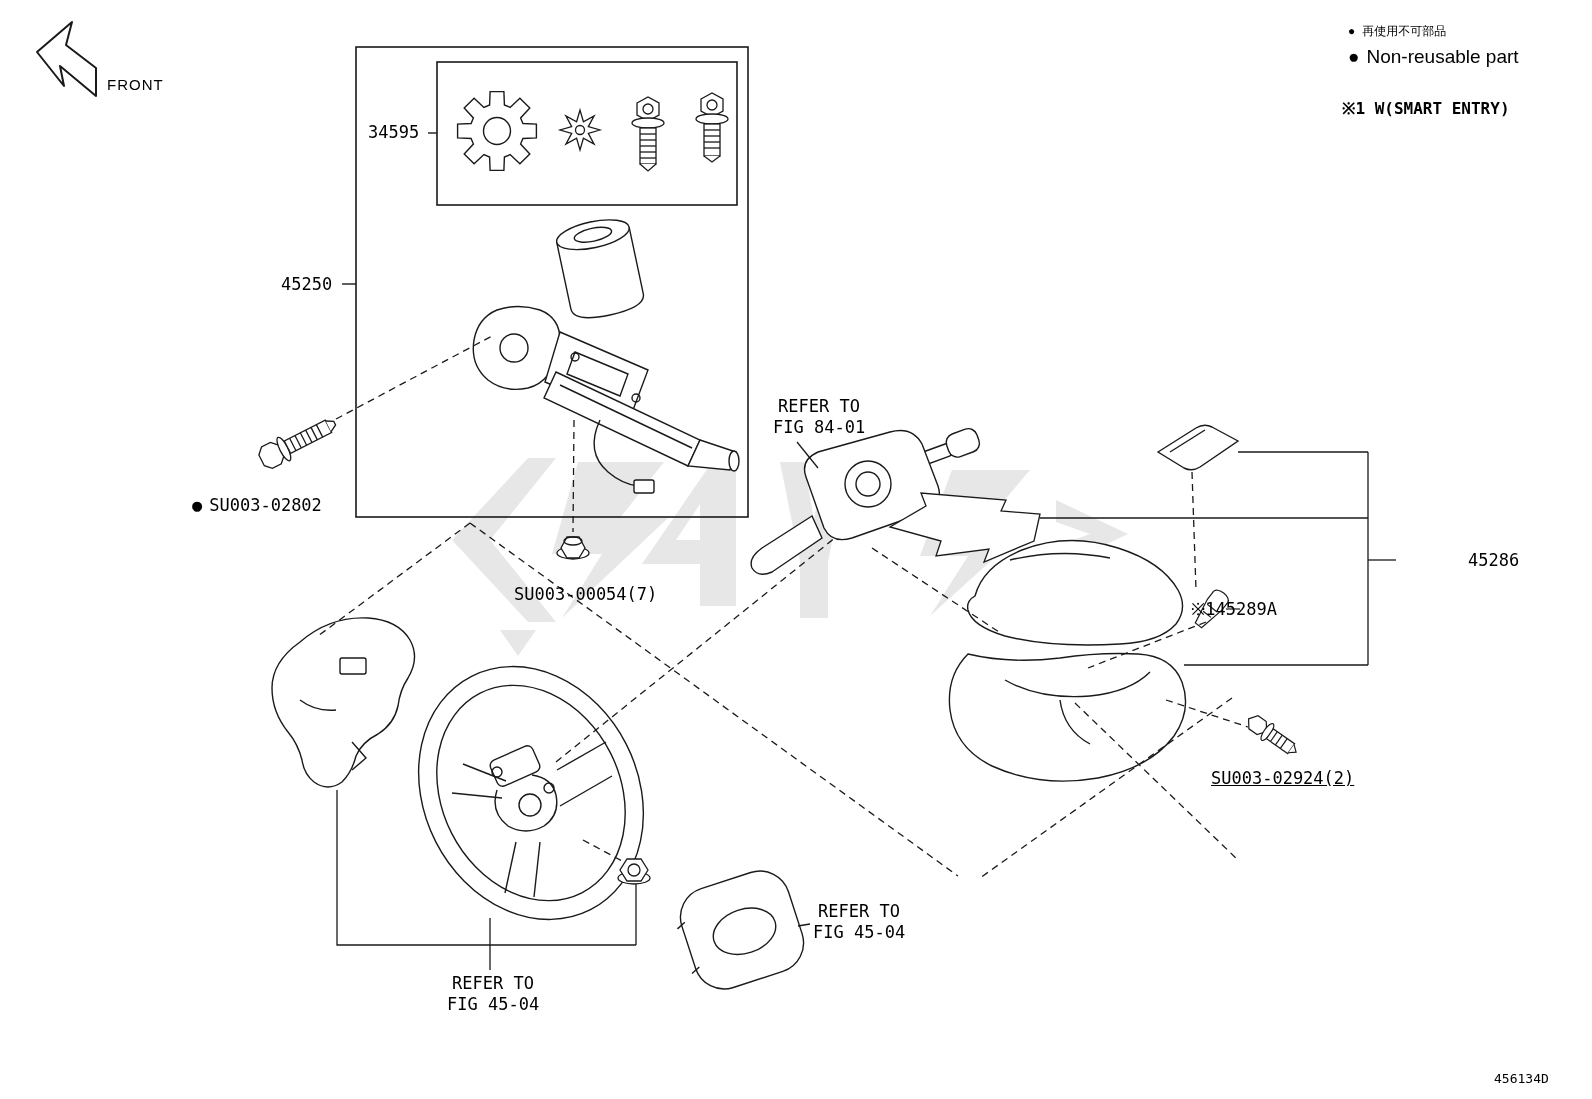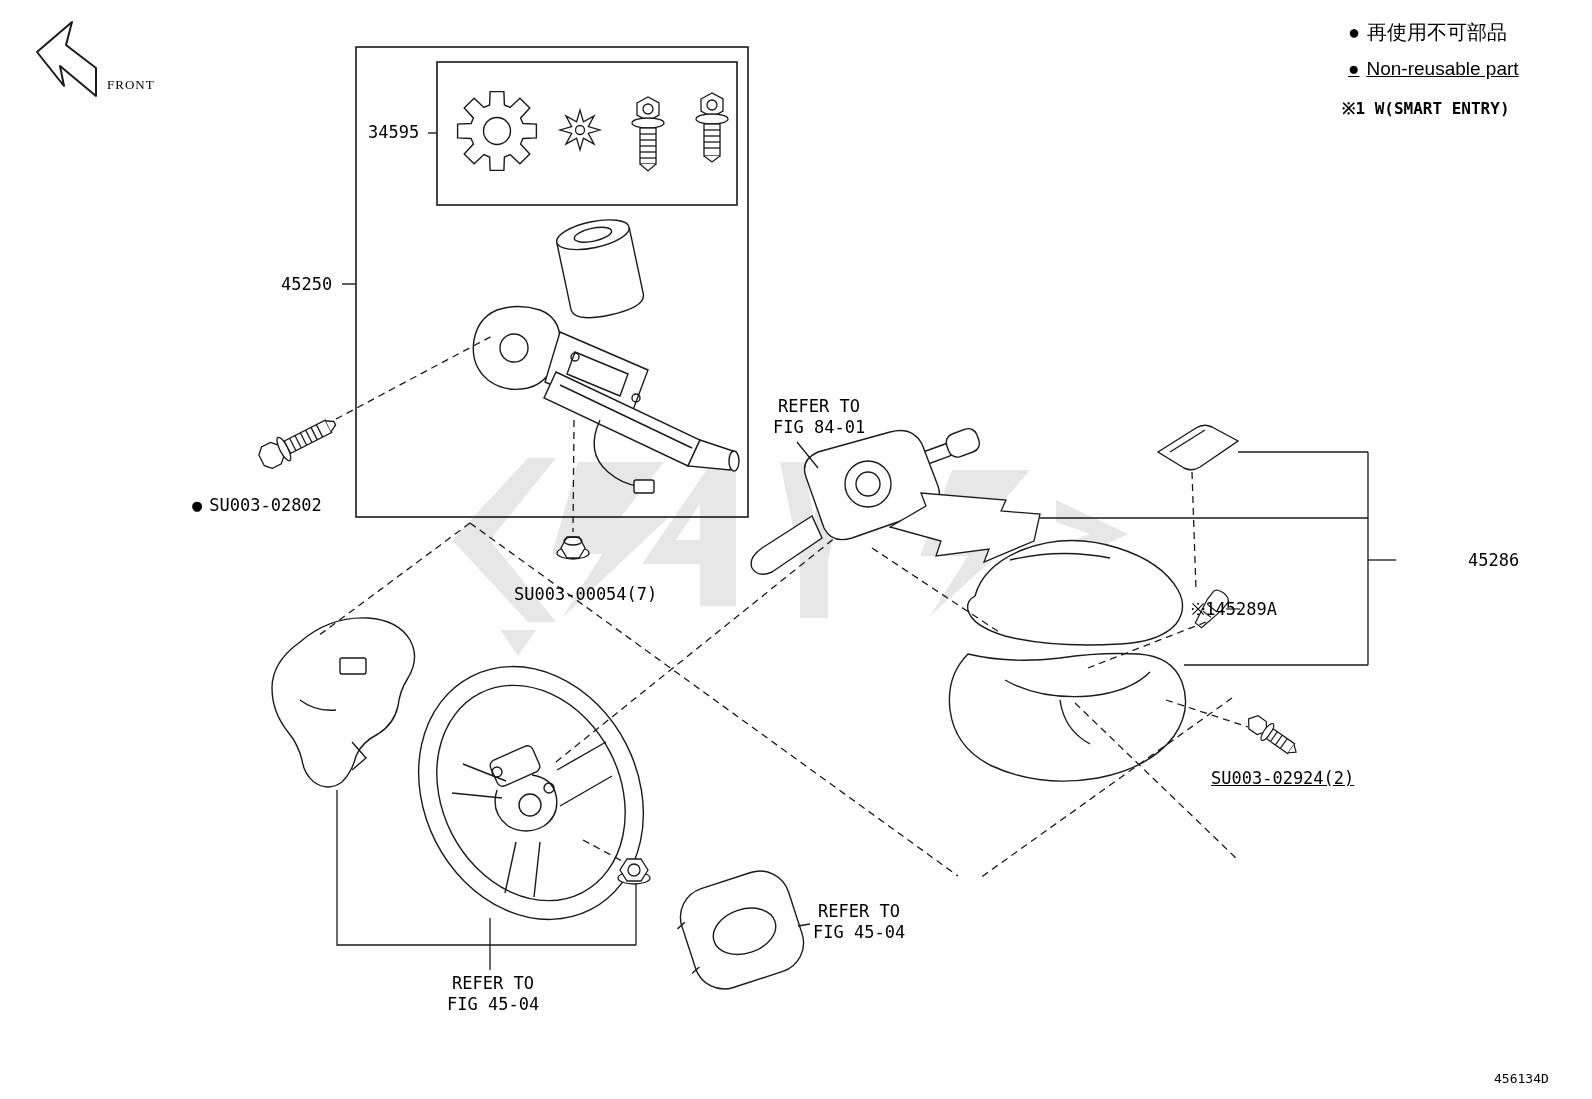--- a/index.html
+++ b/index.html
@@ -12,24 +12,24 @@
     overflow:hidden;
   }
   .art{position:absolute;left:0;top:0;}
   .label{
     position:absolute;
     font-size:17px;
     white-space:nowrap;
     line-height:21px;
   }
   .label .bullet{margin-right:7px;}
-  .legend-jp{font-size:20px;font-family:Liberation Serif, serif;}
+  .legend-jp{font-size:12px;font-family:Liberation Mono, monospace;}
   .legend-en{font-size:19px;font-family:"Liberation Sans", sans-serif;}
   .legend-note{font-size:16px;}
-  .front-label{font-size:13px;font-family:Liberation Serif, serif;letter-spacing:1px;}
+  .front-label{font-size:15px;font-family:Liberation Sans, sans-serif;letter-spacing:1px;}
   .two-line span{display:block;text-align:center;}
   .diagram-number{font-size:13px;}
 </style>
 </head>
 <body>
 
 <div class="stage">
 
   <svg class="art" width="1592" height="1099" viewBox="0 0 1592 1099">
 
@@ -236,21 +236,21 @@
       <line x1="636" y1="945" x2="636" y2="884"></line>
       <line x1="490" y1="945" x2="490" y2="970"></line>
     </g>
   </svg>
 
   <div class="label front-label" style="left:107px;top:74px;">FRONT</div>
 
   <div class="label legend-jp" style="left:1348px;top:22px;">
     <span class="bullet">●</span><span>再使用不可部品</span>
   </div>
-  <div class="label legend-en" style="left:1348px;top:58px;text-decoration:underline;">
+  <div class="label legend-en" style="left:1348px;top:46px;">
     <span class="bullet">●</span><span>Non-reusable part</span>
   </div>
   <div class="label legend-note" style="left:1342px;top:98px;font-weight:bold;">※1 W(SMART ENTRY)</div>
 
   <div class="label" style="left:368px;top:122px;">34595</div>
 
   <div class="label" style="left:281px;top:274px;">45250</div>
 
   <div class="label" style="left:192px;top:495px;">
     <span class="bullet">●</span><span>SU003-02802</span>

